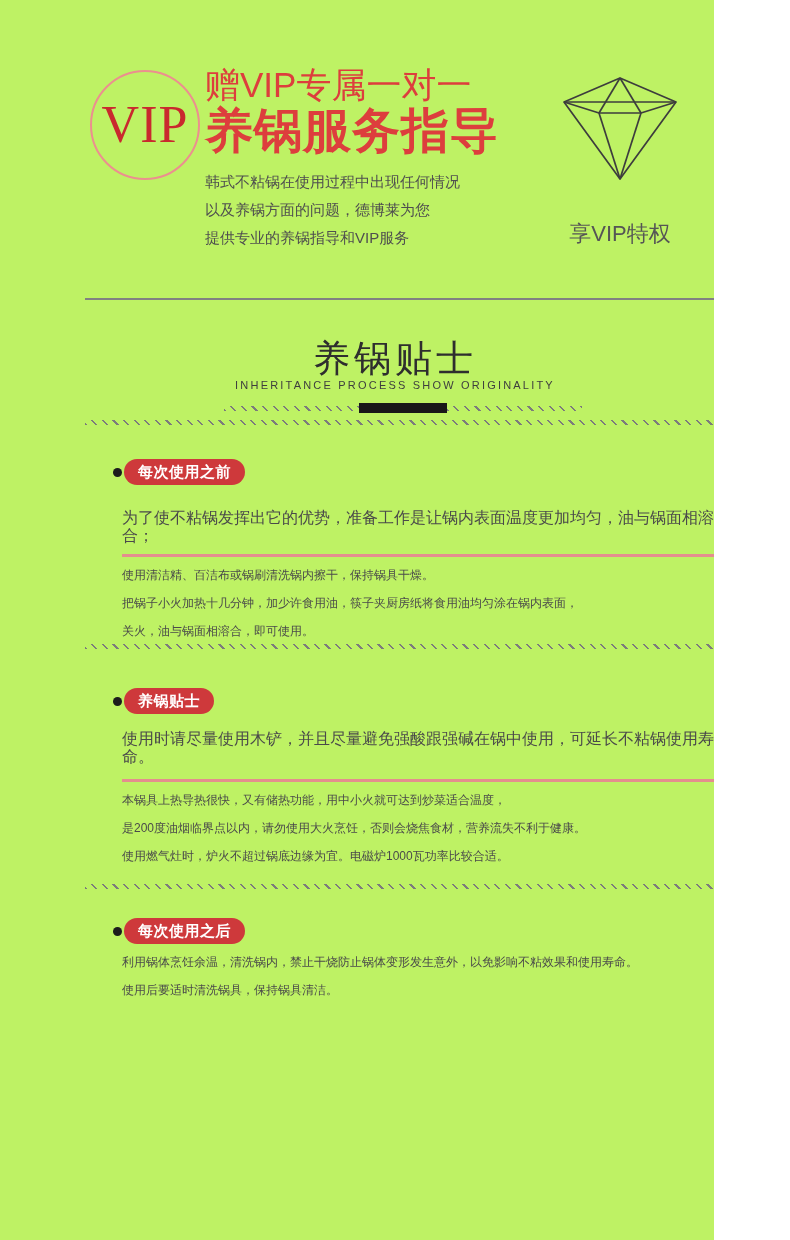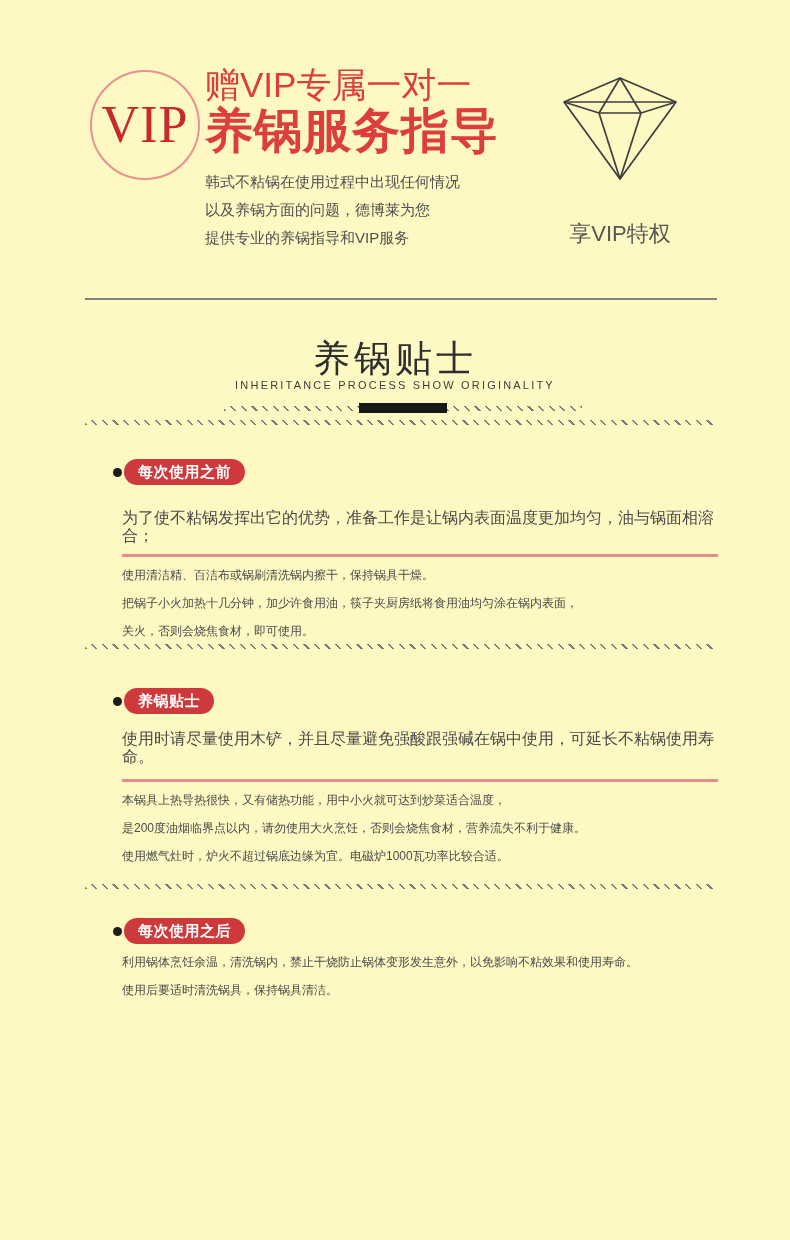--- a/index.html
+++ b/index.html
@@ -1,19 +1,19 @@
 <!DOCTYPE html>
 <html><head>
 <meta charset="utf-8">
 <style>
   html,body{margin:0;padding:0;background:#ffffff;}
   .canvas{
     position:relative;
-    width:790px;height:1240px;
-    background:#fef9c3;
+    width:714px;height:1240px;
+    background:#bef264;
     font-family:"Liberation Sans","DejaVu Sans",sans-serif;
     overflow:hidden;
   }
   
   .vip-circle{
     position:absolute;left:90px;top:70px;
     width:110px;height:110px;
     border:2px solid #ec8f8f;border-radius:50%;
     display:flex;align-items:center;justify-content:center;
     box-sizing:border-box;
@@ -117,21 +117,21 @@
   <section class="tip" style="top:459px">
     <div class="sec-head">
       <span class="dot"></span>
       <span class="badge">每次使用之前</span>
     </div>
     <p class="lead">为了使不粘锅发挥出它的优势，准备工作是让锅内表面温度更加均匀，油与锅面相溶合；</p>
     <div class="redline"></div>
     <div class="bodyl">
       <div>使用清洁精、百洁布或锅刷清洗锅内擦干，保持锅具干燥。</div>
       <div>把锅子小火加热十几分钟，加少许食用油，筷子夹厨房纸将食用油均匀涂在锅内表面，</div>
-      <div>关火，否则会烧焦食材，即可使用。</div>
+      <div>关火，油与锅面相溶合，即可使用。</div>
     </div>
   </section>
 
   <div class="dash-row dashes" style="top:644px"></div>
 
   <section class="tip" style="top:688px">
     <div class="sec-head">
       <span class="dot"></span>
       <span class="badge">养锅贴士</span>
     </div>

